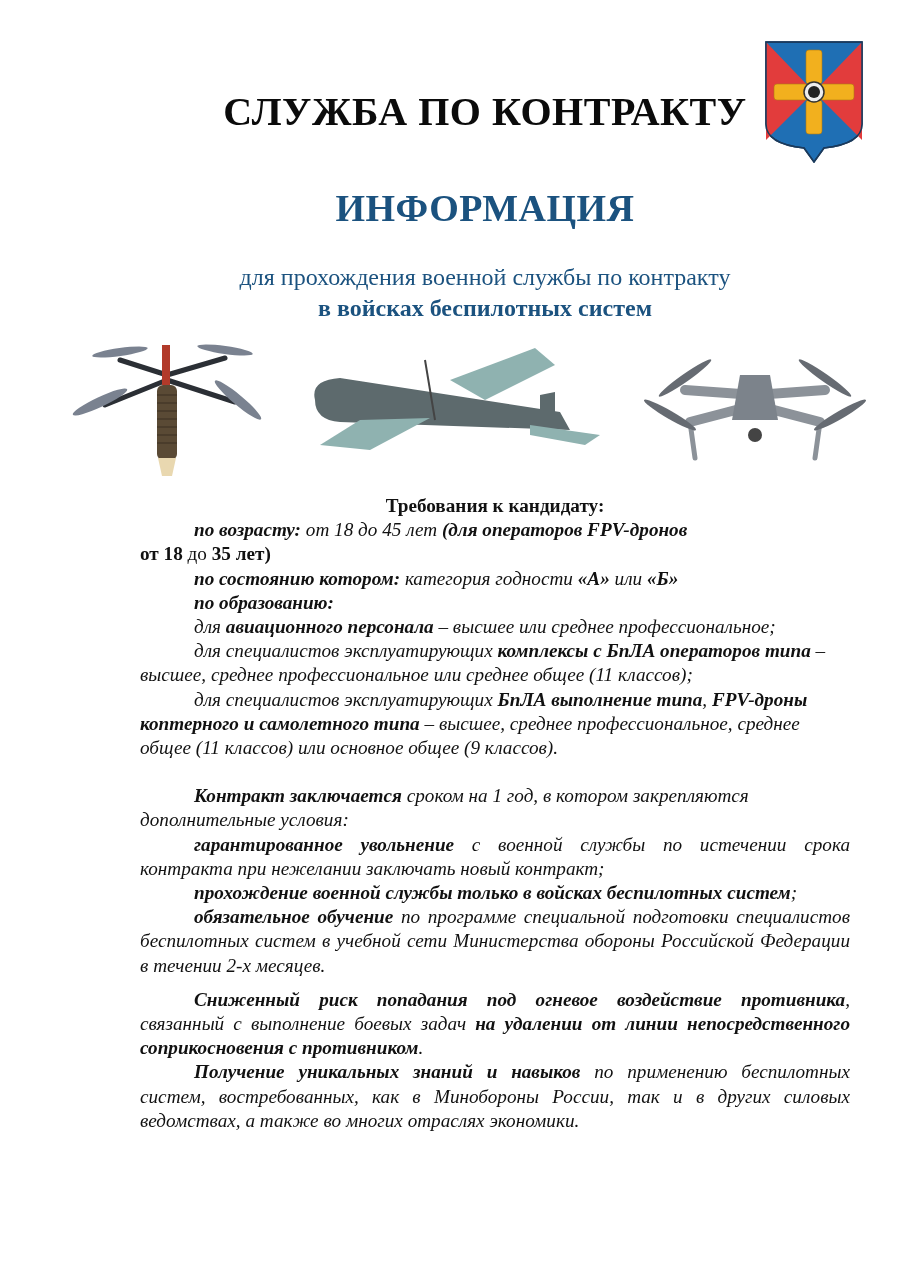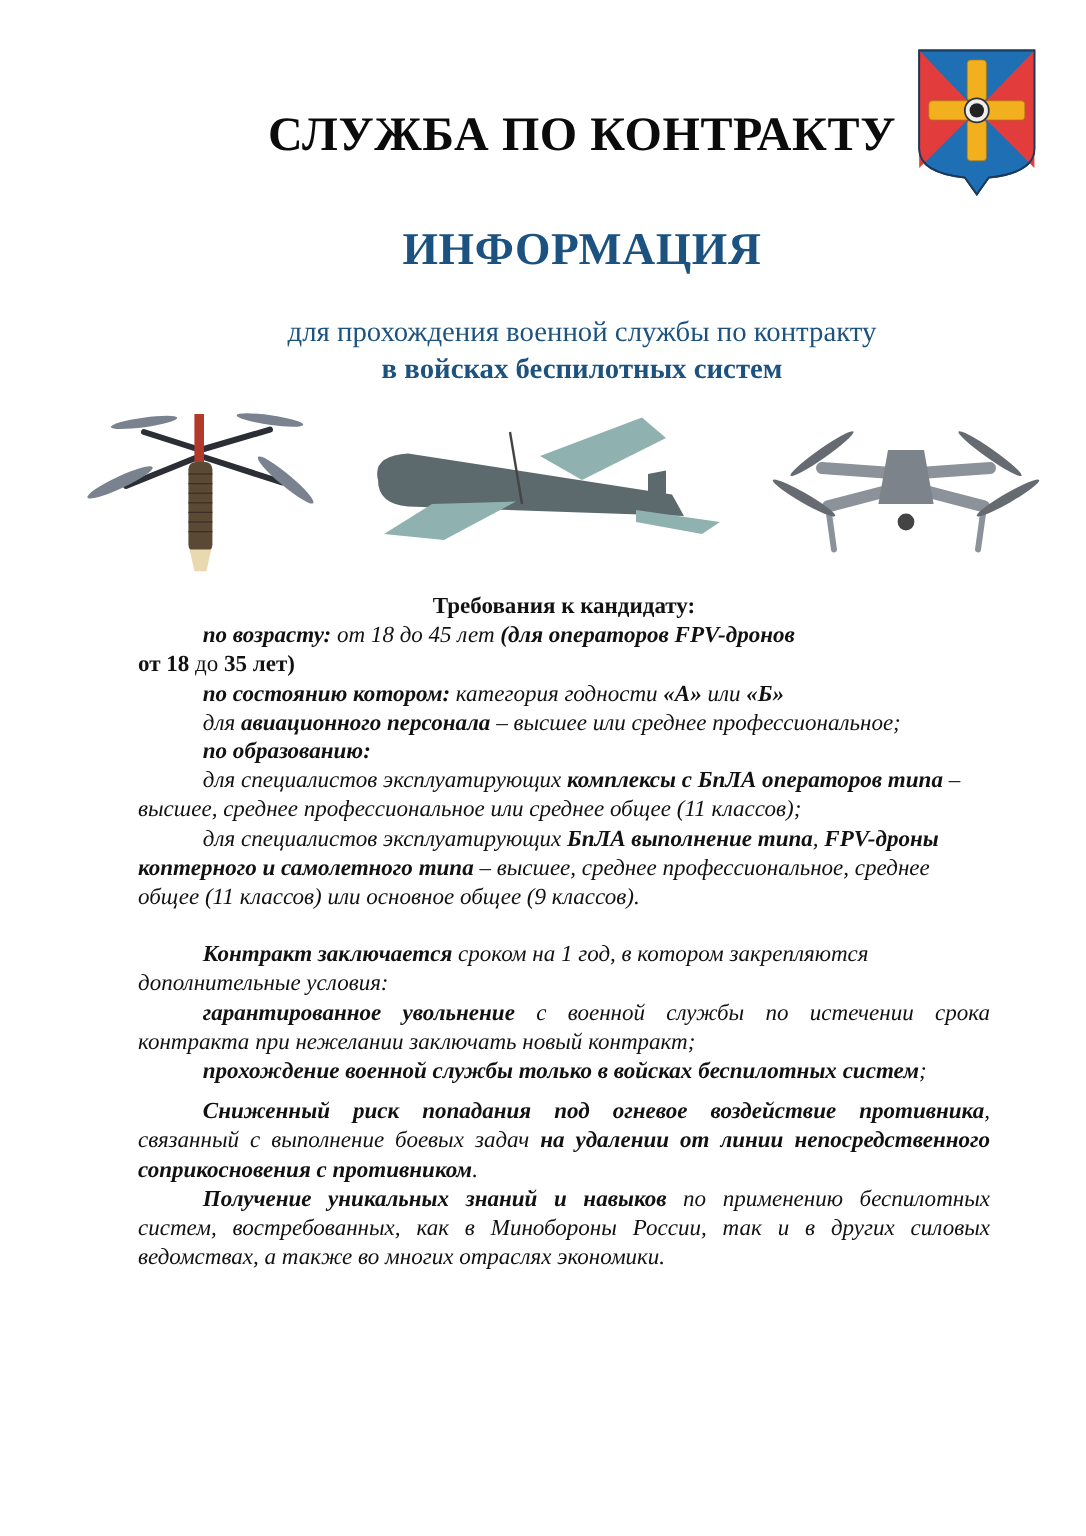--- a/index.html
+++ b/index.html
@@ -13,21 +13,21 @@
 
   .info-title { left: 0; top: 186px; width: 970px; text-align: center;
     font-size: 38px; font-weight: bold; color: #1b527f; letter-spacing: 0.5px; }
   .sub1 { left: 0; top: 264px; width: 970px; text-align: center; font-size: 24px; color: #1b527f; }
   .sub2 { left: 0; top: 295px; width: 970px; text-align: center; font-size: 24px; color: #1b527f; font-weight: bold; }
 
   .img-fpv { left: 60px; top: 340px; width: 215px; height: 140px; }
   .img-plane { left: 300px; top: 340px; width: 310px; height: 125px; }
   .img-quad { left: 640px; top: 350px; width: 230px; height: 115px; }
 
-  .body-text { left: 115px; top: 494px; width: 710px; font-size: 19.2px; line-height: 24.2px; }
+  .body-text { left: 140px; top: 494px; width: 710px; font-size: 19.2px; line-height: 24.2px; }
   .body-text p { margin: 0; }
   .center { text-align: center; }
   .ind { text-indent: 54px; font-style: italic; }
   .just { text-align: justify; }
   .gap { height: 24px; }
   .gap-s { height: 10px; }
   b { font-weight: bold; }
 </style>
 </head>
 <body>
@@ -111,28 +111,29 @@
 </svg>
 
 <div class="abs body-text">
   <p class="center"><b>Требования к кандидату:</b></p>
 
   <p class="ind"><b>по возрасту:</b><span> от 18 до 45 лет </span><b>(для операторов FPV-дронов</b></p>
   <p><b>от 18 </b><span>до</span><b> 35 лет)</b></p>
 
   <p class="ind"><b>по состоянию котором:</b><span> категория годности </span><b>«А»</b><span> или </span><b>«Б»</b></p>
 
+  <p class="ind"><b>по образованию:</b></p>
   <p class="ind"><span>для </span><b>авиационного персонала</b><span> – высшее или среднее профессиональное;</span></p>
-  <p class="ind"><b>по образованию:</b></p>
   <p class="ind"><span>для специалистов эксплуатирующих </span><b>комплексы с БпЛА операторов типа</b><span> – высшее, среднее профессиональное или среднее общее (11 классов);</span></p>
   <p class="ind"><span>для специалистов эксплуатирующих </span><b>БпЛА выполнение типа</b><span>, </span><b>FPV-дроны коптерного и самолетного типа</b><span> – высшее, среднее профессиональное, среднее общее (11 классов) или основное общее (9 классов).</span></p>
 
   <div class="gap"></div>
 
   <p class="ind"><b>Контракт заключается</b><span> сроком на 1 год, в котором закрепляются дополнительные условия:</span></p>
   <p class="ind just"><b>гарантированное увольнение</b><span> с военной службы по истечении срока контракта при нежелании заключать новый контракт;</span></p>
   <p class="ind just"><b>прохождение военной службы только в войсках беспилотных систем</b><span>;</span></p>
+  <p class="ind just"><b>обязательное обучение</b><span> по программе специальной подготовки специалистов беспилотных систем в учебной сети Министерства обороны Российской Федерации в течении 2-х месяцев.</span></p>
 
   <div class="gap-s"></div>
 
   <p class="ind just"><b>Сниженный риск попадания под огневое воздействие противника</b><span>,</span><span> связанный с выполнение боевых задач </span><b>на удалении от линии непосредственного соприкосновения с противником</b><span>.</span></p>
   <p class="ind just"><b>Получение уникальных знаний и навыков</b><span> по применению беспилотных систем, востребованных, как в Минобороны России, так и в других силовых ведомствах, а также во многих отраслях экономики.</span></p>
 </div>
 
 </body></html>

